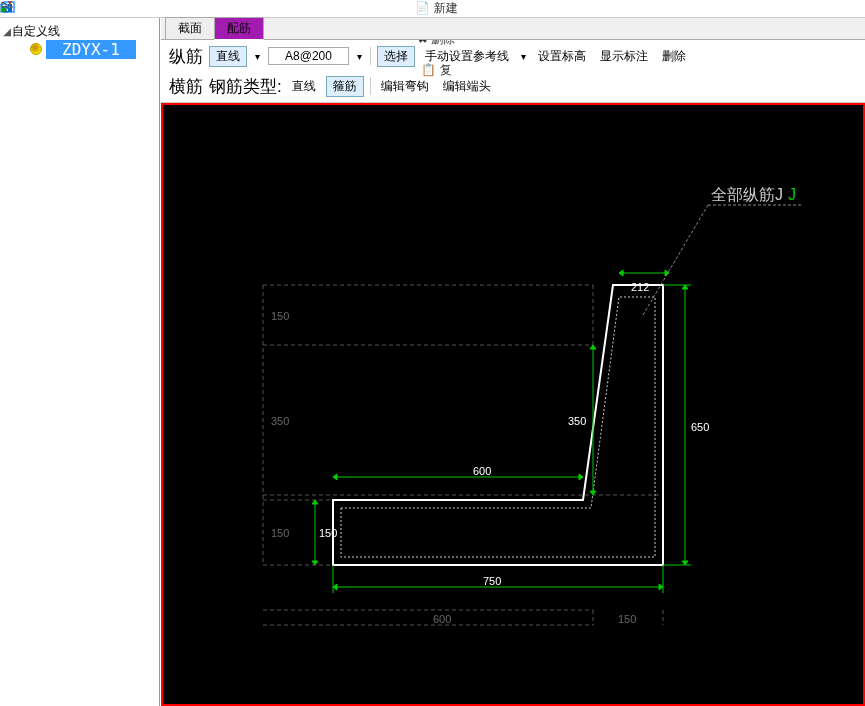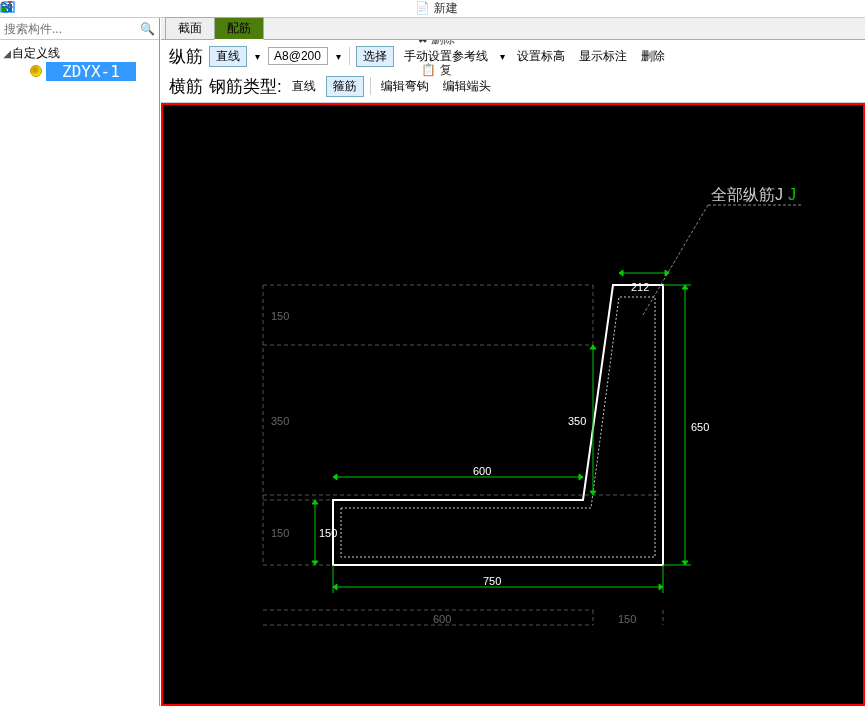--- a/index.html
+++ b/index.html
@@ -16,48 +16,44 @@
 .tree-icon { width: 14px; height: 14px; margin: 0 2px; }
 .tree-label { font-size: 12px; }
 .tree-child { margin-left: 28px; display: flex; align-items: center; height: 18px; }
 .tree-child .sun { width: 12px; height: 12px; border-radius: 50%; background: #EEDD00; border: 1px solid #CC9900; margin-right: 4px; position: relative; }
 .tree-child .sun::before { content: "✺"; position: absolute; left: -1px; top: -3px; font-size: 12px; color: #CC9900; }
 .tree-child .sel { background: #3399ff; color: #fff; padding: 0 16px; font-family: monospace; font-size: 16px; }
 .right { flex: 1; display: flex; flex-direction: column; border-left: 1px solid #fff; }
 .panel-title { height: 18px; background: linear-gradient(#f5f5f5,#ddd); border-bottom: 1px solid #aaa; padding-left: 6px; display: flex; align-items: center; font-size: 12px; border-top: 1px solid #aaa; }
 .tabs { height: 22px; display: flex; align-items: flex-end; padding-left: 4px; border-bottom: 1px solid #aaa; background: #f0f0f0; }
 .tab { padding: 2px 12px; border: 1px solid #aaa; border-bottom: none; margin-right: -1px; background: #eee; font-size: 12px; cursor: pointer; }
-.tab.active { background: #4d7c0f; border-bottom: 1px solid #fff; position: relative; top: 1px; }
+.tab.active { background: #a21caf; border-bottom: 1px solid #fff; position: relative; top: 1px; }
 .toolbar { padding: 4px 8px; display: flex; align-items: center; flex-wrap: wrap; gap: 6px; border-bottom: 1px solid #ccc; }
 .toolbar-row { display: flex; align-items: center; gap: 6px; width: 100%; height: 24px; }
 .lbl { font-size: 17px; }
 .btn { border: 1px solid #7ab; background: #def; padding: 1px 6px; font-size: 12px; cursor: pointer; }
 .btn-plain { border: none; background: none; padding: 1px 4px; font-size: 12px; cursor: pointer; }
 .dd { padding: 0 2px; font-size: 10px; }
-.spec { border: 1px solid #aaa; padding: 1px 5px; font-size: 12px; min-width: 60px; }
+.spec { border: 1px solid #aaa; padding: 1px 16px; font-size: 12px; min-width: 60px; }
 .sep { width: 1px; height: 18px; background: #ccc; }
 .ico { display: inline-block; width: 14px; height: 14px; vertical-align: middle; }
 .canvas { flex: 1; background: #000; border: 2px solid red; position: relative; overflow: hidden; }
 svg { position: absolute; top: 0; left: 0; }
 </style>
 </head>
 <body>
 
 <div class="top-frag">
   <span>📄 <span>新建</span></span>
   <span>✖ <span>删除</span></span>
   <span>📋 <span>复</span></span>
 </div>
 
 <div class="main">
   <div class="sidebar">
-    <div class="search">
-      <input placeholder="搜索构件..." style="">
-      <span class="mag">🔍</span>
-    </div>
     <div class="tree">
       <div class="tree-row">
         <span class="tree-toggle">◢</span>
         <svg class="tree-icon" viewBox="0 0 14 14">
             <rect x="2" y="2" width="10" height="10" fill="none" stroke="#39f" stroke-width="1.5"></rect>
           </svg>
         <span class="tree-label">自定义线</span>
       </div>
       <div class="tree-child">
         <span class="sun"></span>

